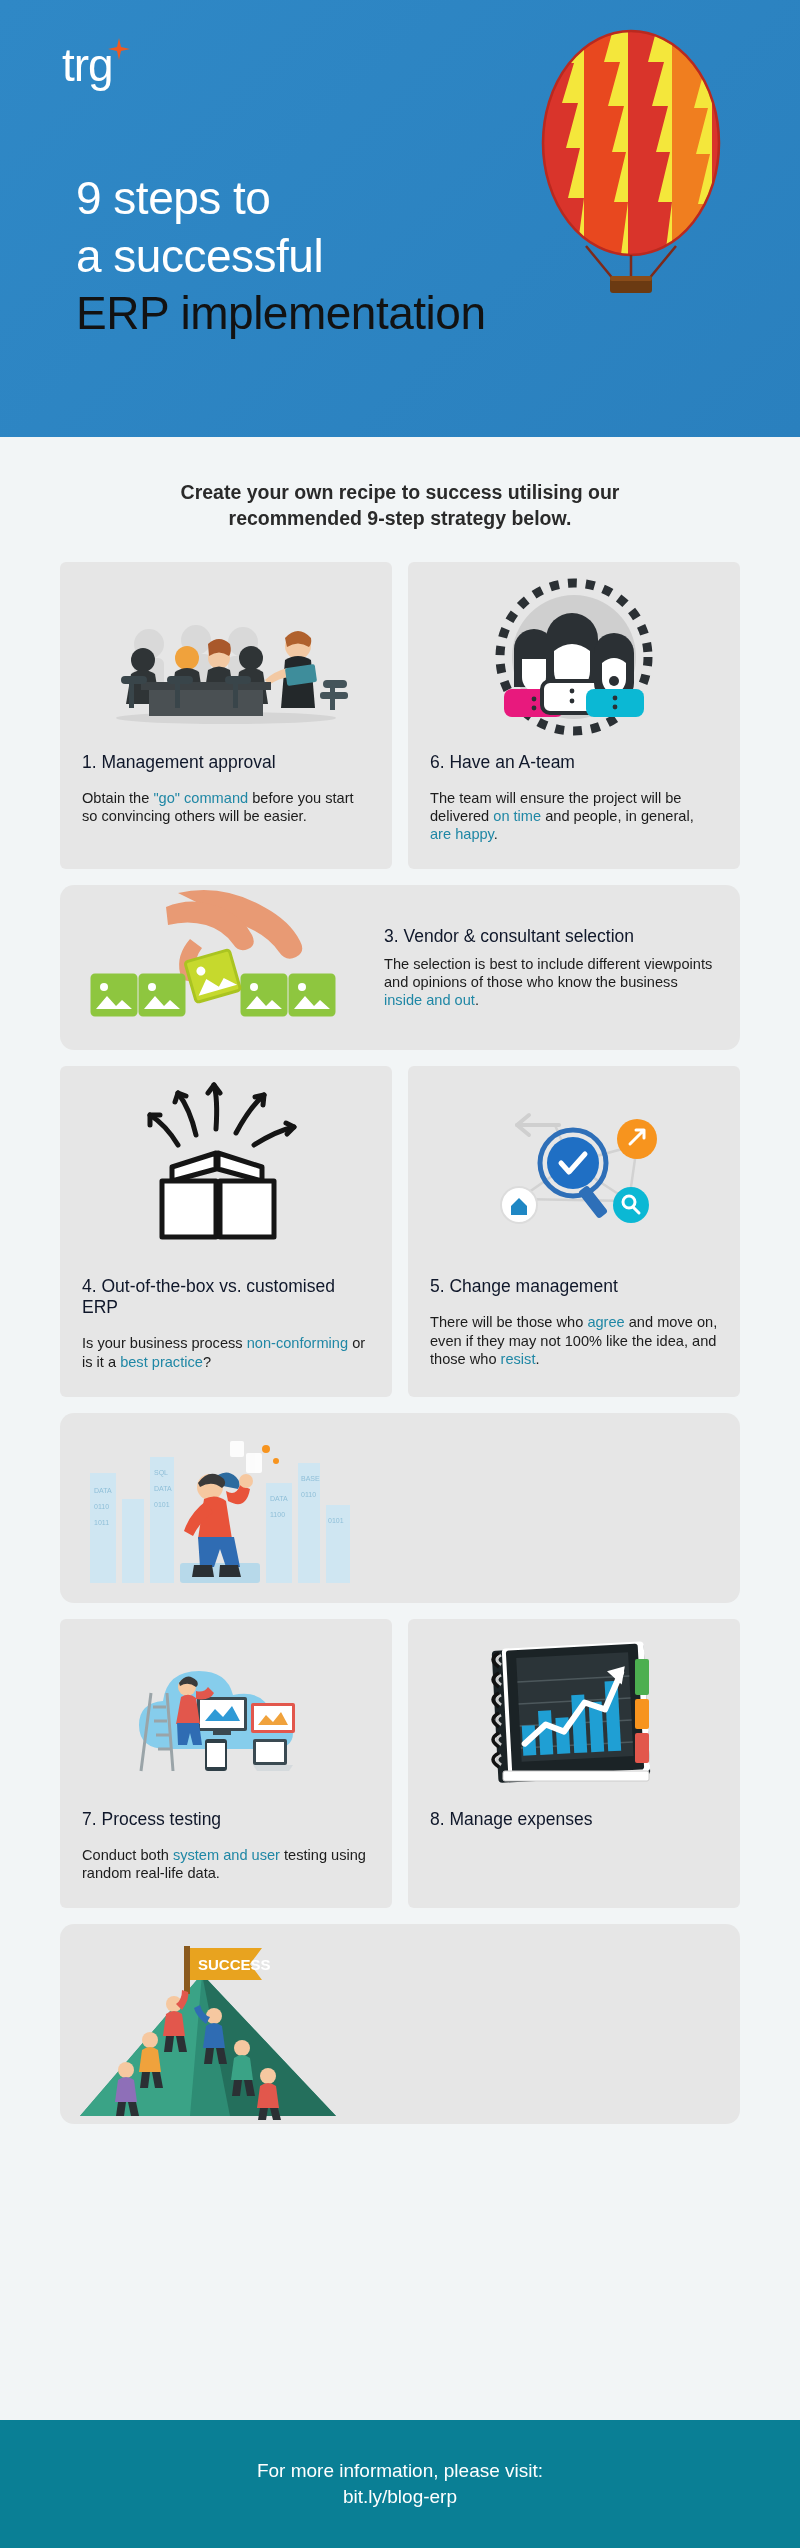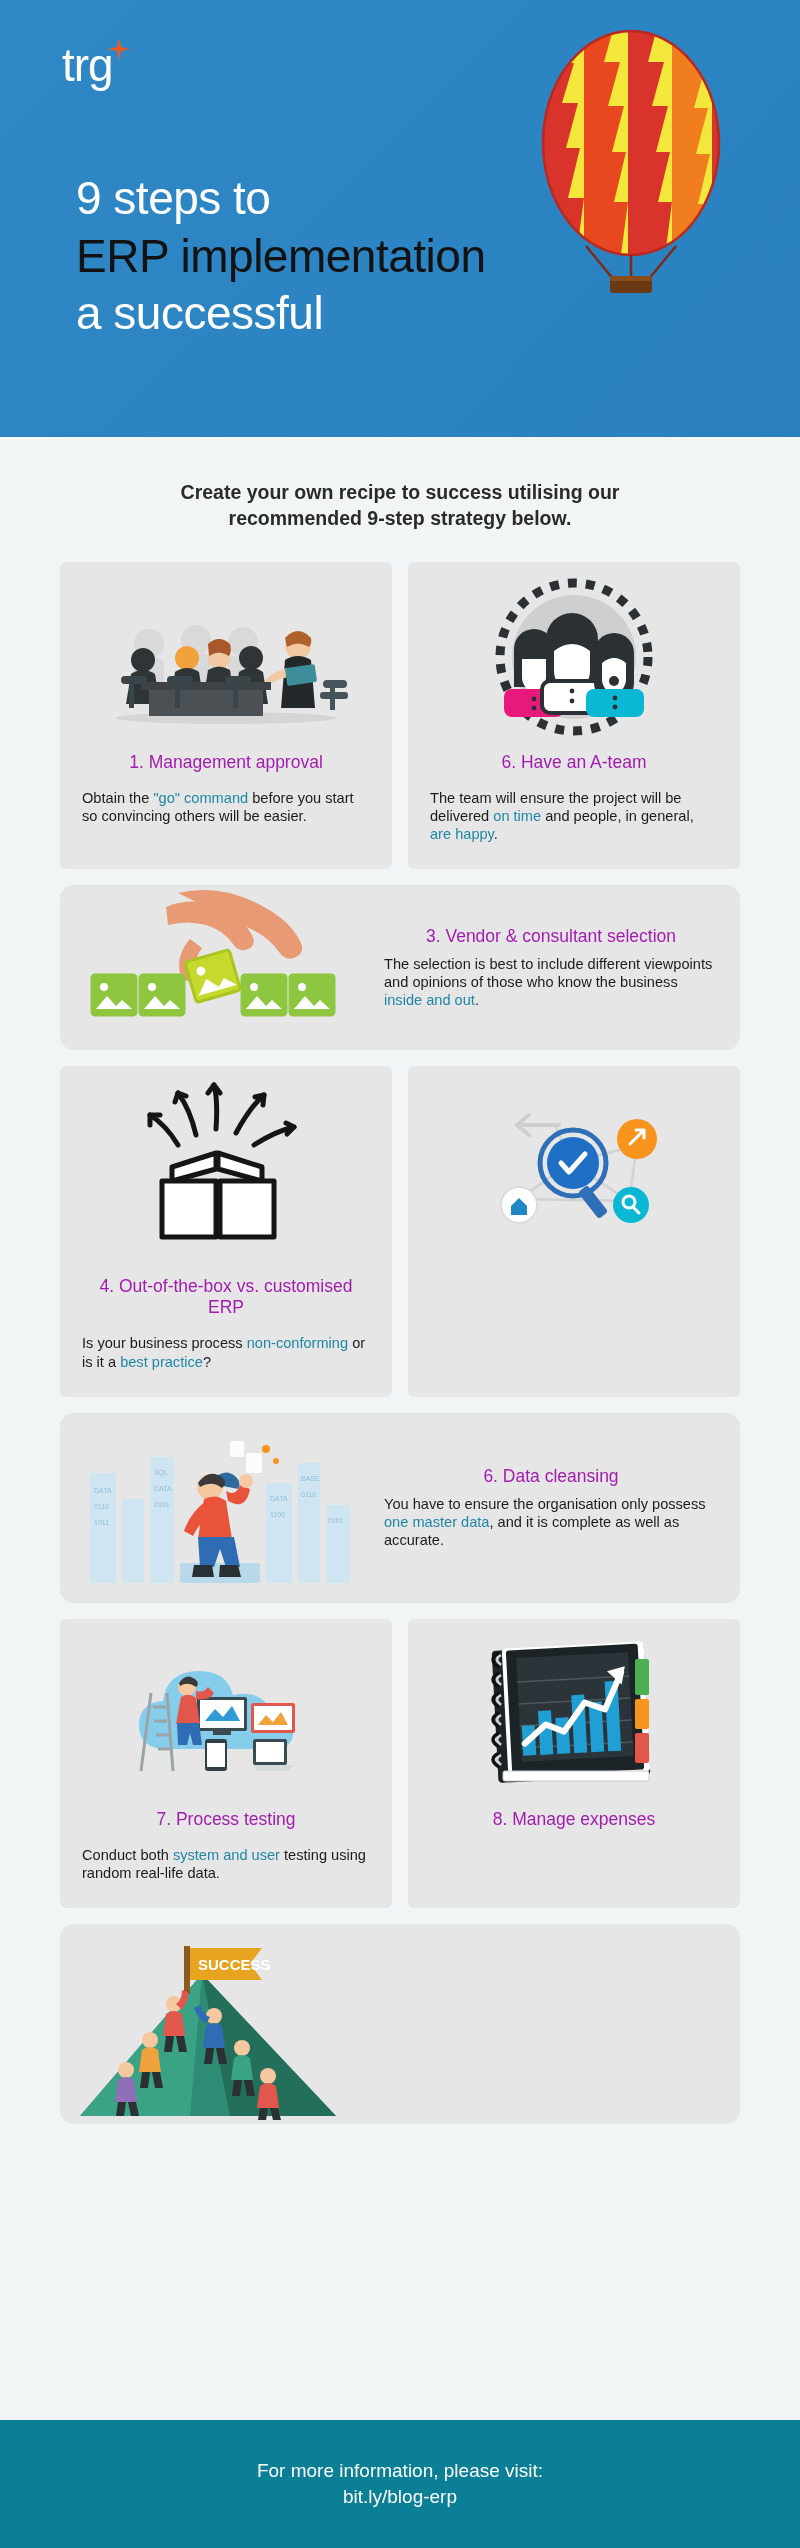--- a/index.html
+++ b/index.html
@@ -99,26 +99,25 @@
     align-items: center;
     justify-content: center;
     flex: 0 0 auto;
     position: relative;
   }
   .art.tall  { height: 210px; }
   .body {
     padding: 0 22px 26px 22px;
   }
   .step-title {
-    color: #a21caf;
+    color: #0f172a;
     font-size: 17.5px;
     font-weight: 400;
     line-height: 1.2;
     margin-bottom: 16px;
-    text-align: center;
   }
   .step-text {
     color: #1c1c1c;
     font-size: 14.6px;
     line-height: 1.25;
   }
   .hl { color: #1f87a5; }
 
   
   .card.split { flex-direction: row; align-items: center; }
@@ -168,22 +167,22 @@
       <span>trg</span>
       <span class="spark">
         <svg width="22" height="22" viewBox="0 0 22 22">
           <path d="M11 0 L13 9 L22 11 L13 13 L11 22 L9 13 L0 11 L9 9 Z" fill="#ef5a21"></path>
         </svg>
       </span>
     </div>
 
     <div class="header-title">
       <span class="ln">9 steps to</span>
+      <span class="ln">a successful</span>
       <span class="ln dark">ERP implementation</span>
-      <span class="ln">a successful</span>
     </div>
 
     <div class="balloon">
       <svg width="250" height="350" viewBox="0 0 250 350">
         <defs>
           <clipPath id="bclip">
               <ellipse cx="125" cy="125" rx="88" ry="112"></ellipse>
             </clipPath>
         </defs>
         <g clip-path="url(#bclip)">
@@ -387,20 +386,24 @@
             <path d="M52 125 l8 -8 l8 8 v9 h-16 z" fill="#1f87c4"></path>
             <circle cx="172" cy="124" r="18" fill="#0bb8d4"></circle>
             <circle cx="170" cy="121" r="6" fill="none" stroke="#ffffff" stroke-width="3"></circle>
             <path d="M174 126 l6 6" stroke="#ffffff" stroke-width="3" stroke-linecap="round"></path>
             <circle cx="114" cy="82" r="26" fill="#1f6fc4"></circle>
             <path d="M102 82 l8 9 l16 -18" stroke="#ffffff" stroke-width="5" fill="none" stroke-linecap="round" stroke-linejoin="round"></path>
             <circle cx="114" cy="82" r="33" fill="none" stroke="#2e6fb8" stroke-width="5"></circle>
             <rect x="128" y="104" width="12" height="34" rx="3" fill="#2e6fb8" transform="rotate(-38 134 121)"></rect>
           </svg>
         </div>
+        <div class="body">
+          <div class="step-title">5. Change management</div>
+          <div class="step-text"><span>There will be those who </span><span class="hl">agree</span><span> and move on, even if they may not 100% like the idea, and those who </span><span class="hl">resist</span><span>.</span></div>
+        </div>
       </div>
     </div>
 
     <div class="row">
       <div class="card wide split">
         <div class="art-side">
           <svg width="300" height="190" viewBox="0 0 300 190">
             <g fill="#cfe6f2">
               <rect x="20" y="60" width="26" height="110"></rect>
                 <rect x="52" y="86" width="22" height="84"></rect>
@@ -437,24 +440,20 @@
             <path d="M150 152 h18 l3 12 h-22 z" fill="#2b3034"></path>
             <g fill="#ffffff" opacity="0.9">
               <rect x="176" y="40" width="16" height="20" rx="2"></rect>
               <rect x="160" y="28" width="14" height="16" rx="2"></rect>
             </g>
             <g fill="#f7941e">
                 <circle cx="196" cy="36" r="4"></circle>
                 <circle cx="206" cy="48" r="3"></circle>
               </g>
           </svg>
-        </div>
-        <div class="body-side">
-          <div class="step-title">6. Data cleansing</div>
-          <div class="step-text"><span>You have to ensure the organisation only possess </span><span class="hl">one master data</span><span>, and it is complete as well as accurate.</span></div>
         </div>
       </div>
     </div>
 
     <div class="row">
 
       <div class="card half rounded-soft">
         <div class="art">
           <svg width="250" height="165" viewBox="0 0 250 165">
             <path d="M66 118 q-28 0 -28 -24 q0 -22 24 -24 q4 -30 36 -30 q28 0 34 24 q30 -6 38 18 q22 2 22 20 q0 16 -22 16 z" fill="#86cdec"></path>

